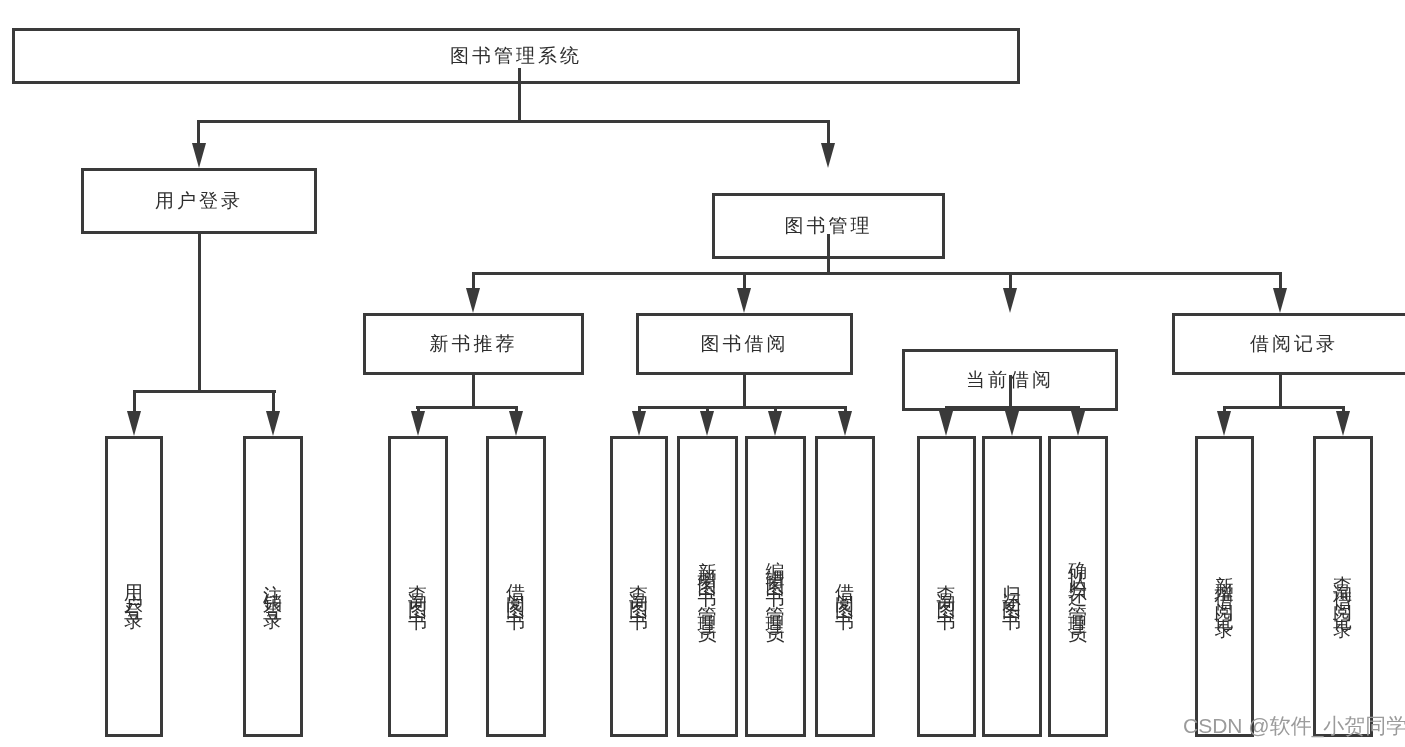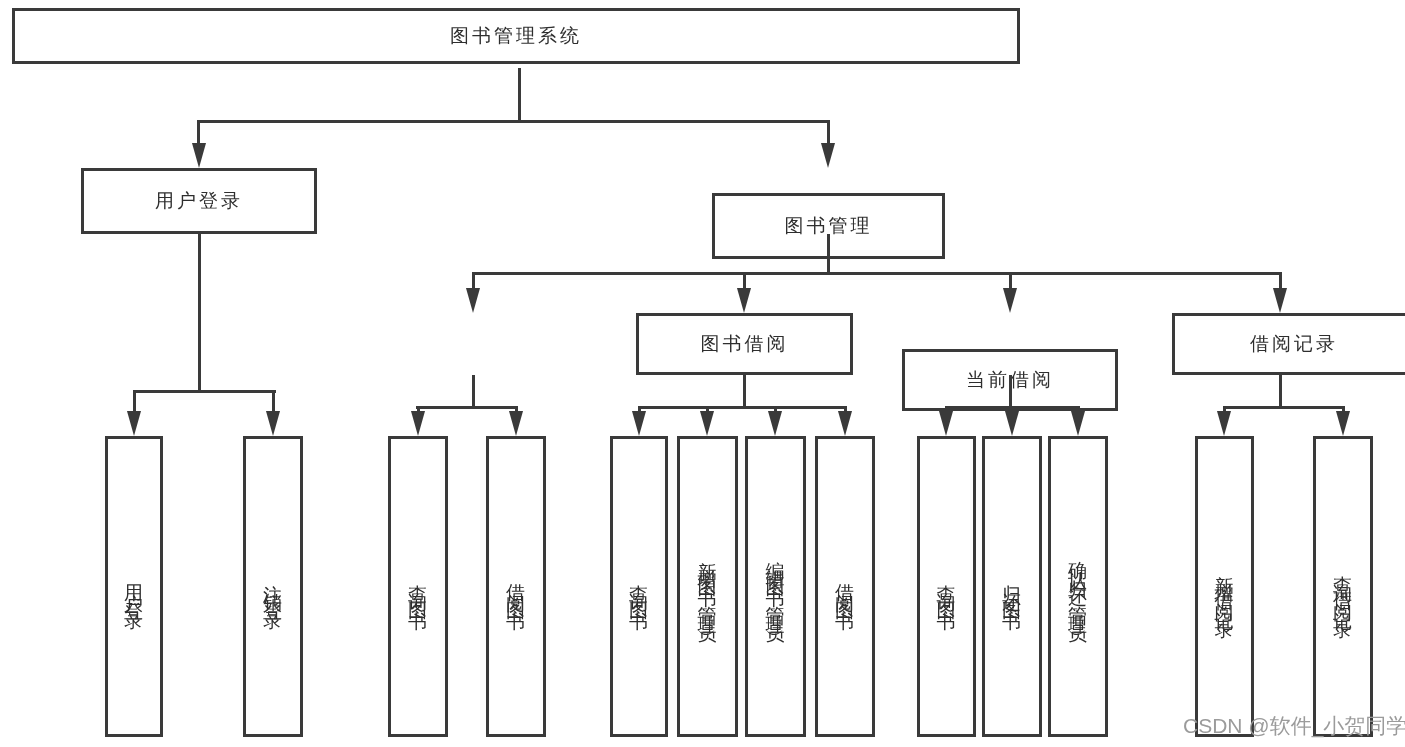--- a/index.html
+++ b/index.html
@@ -17,21 +17,21 @@
   .arrow{position:absolute;width:0;height:0;border-left:7px solid transparent;
          border-right:7px solid transparent;border-top:25px solid var(--line,#3a3a3a);}
   .watermark{position:absolute;left:1183px;top:712px;font-size:21px;color:var(--watermark,#9b9b9b);
              white-space:nowrap;z-index:5;}
 </style>
 </head>
 <body>
 
 <div id="stage">
 
-  <div class="box" style="left:12px;top:8px;width:1008px;height:56px;">
+  <div class="box" style="left:12px;top:28px;width:1008px;height:56px;">
     <span class="hlabel">图书管理系统</span>
   </div>
 
   <div class="v" style="left:518px;top:68px;height:55px;"></div>
   <div class="h" style="left:197px;top:120px;width:633px;"></div>
   <div class="v" style="left:197px;top:121px;height:24px;"></div>
   <div class="arrow" style="left:192px;top:143px;"></div>
   <div class="v" style="left:827px;top:121px;height:24px;"></div>
   <div class="arrow" style="left:821px;top:143px;"></div>
 
@@ -53,20 +53,23 @@
   <div class="h" style="left:472px;top:272px;width:810px;"></div>
   <div class="v" style="left:472px;top:273px;height:17px;"></div>
   <div class="arrow" style="left:466px;top:288px;"></div>
   <div class="v" style="left:743px;top:273px;height:17px;"></div>
   <div class="arrow" style="left:737px;top:288px;"></div>
   <div class="v" style="left:1009px;top:273px;height:17px;"></div>
   <div class="arrow" style="left:1003px;top:288px;"></div>
   <div class="v" style="left:1279px;top:273px;height:17px;"></div>
   <div class="arrow" style="left:1273px;top:288px;"></div>
 
+  <div class="box" style="left:363px;top:313px;width:221px;height:62px;">
+    <span class="hlabel">新书推荐</span>
+  </div>
   <div class="box" style="left:636px;top:313px;width:217px;height:62px;">
     <span class="hlabel">图书借阅</span>
   </div>
   <div class="box" style="left:902px;top:313px;width:216px;height:62px;margin-top:36px;">
     <span class="hlabel">当前借阅</span>
   </div>
   <div class="box" style="left:1172px;top:313px;width:244px;height:62px;">
     <span class="hlabel">借阅记录</span>
   </div>
 

